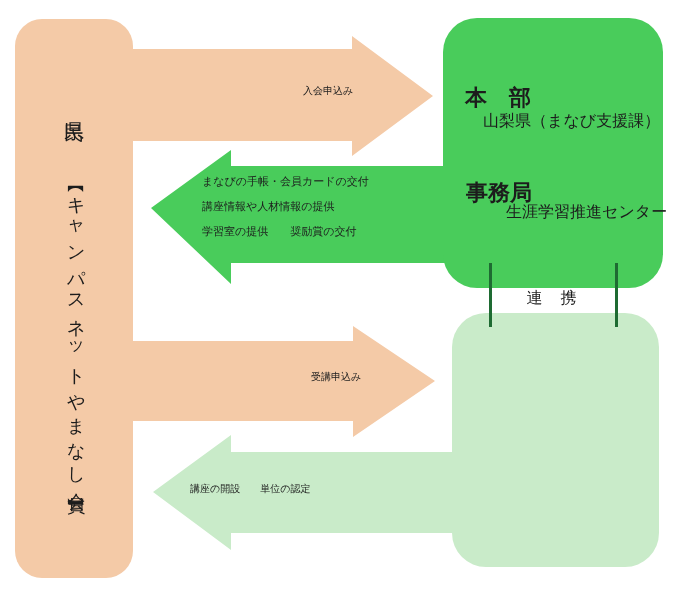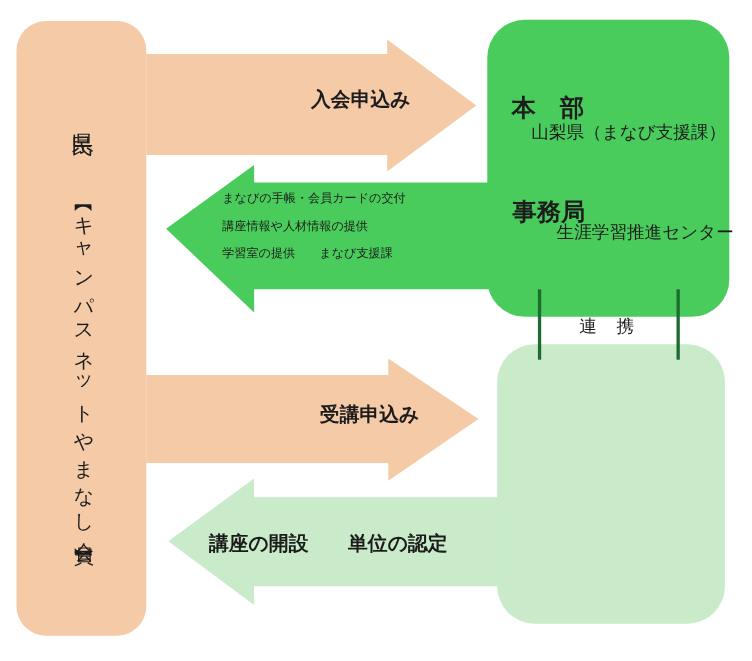--- a/index.html
+++ b/index.html
@@ -37,21 +37,21 @@
   }
   .txt{position:absolute;z-index:4;white-space:nowrap;line-height:1.25;}
   .ctr{transform:translate(-50%,-50%);}
   .vtext{
     writing-mode:vertical-rl;
     text-orientation:mixed;
     transform:translateX(-50%);
   }
   .citizens-title{left:74px;top:106px;font-size:20px;letter-spacing:2px;}
   .citizens-sub{left:76px;top:180px;font-size:18px;letter-spacing:4px;}
-  .lbl{font-size:18px;font-weight:bold;}
+  .lbl{font-size:10px;}
   .join-label{left:328px;top:91px;}
   .enroll-label{left:336px;top:377px;}
   .benefits-text{left:202px;top:169px;font-size:11px;line-height:25px;}
   .courses-label{left:190px;top:483px;}
   .link-label{left:552px;top:298px;font-size:16px;letter-spacing:1px;}
   .box-title{font-weight:bold;font-size:22px;margin-top:10px;}
   .box-sub{font-size:16px;font-family:Liberation Serif, serif;}
   .hq-title{left:465px;top:74px;}
   .hq-sub1{left:483px;top:111px;}
   .hq-title2{left:466px;top:169px;}
@@ -79,21 +79,21 @@
   <div class="link-line" style="left:615px;"></div>
 
   <div class="txt vtext citizens-title">県民</div>
   <div class="txt vtext citizens-sub">【キャンパスネットやまなし会員】</div>
 
   <div class="txt lbl ctr join-label">入会申込み</div>
 
   <div class="txt benefits-text">
     <div>まなびの手帳・会員カードの交付</div>
     <div>講座情報や人材情報の提供</div>
-    <div>学習室の提供　　まなび支援課</div>
+    <div>学習室の提供　　奨励賞の交付</div>
   </div>
 
   <div class="txt lbl ctr enroll-label">受講申込み</div>
 
   <div class="txt lbl courses-label">講座の開設　　単位の認定</div>
 
   <div class="txt ctr link-label">連　携</div>
 
   <div class="txt box-title hq-title">本　部</div>
   <div class="txt box-sub hq-sub1">山梨県（まなび支援課）</div>

